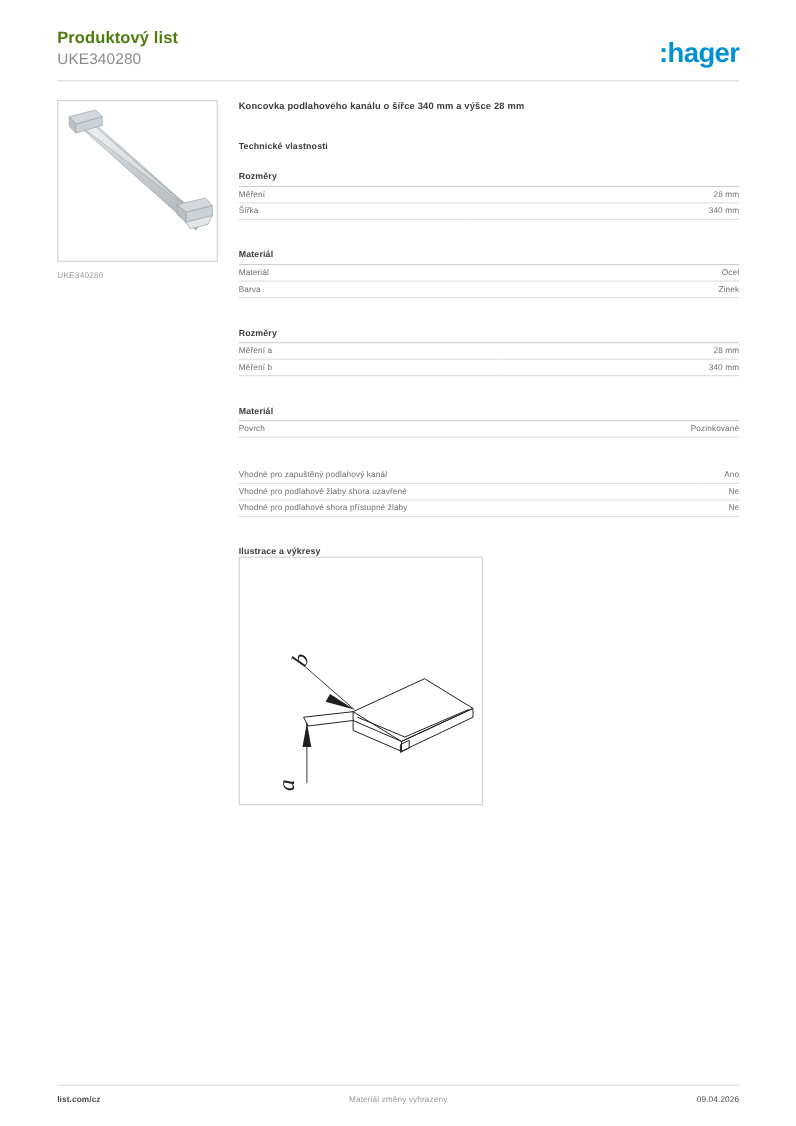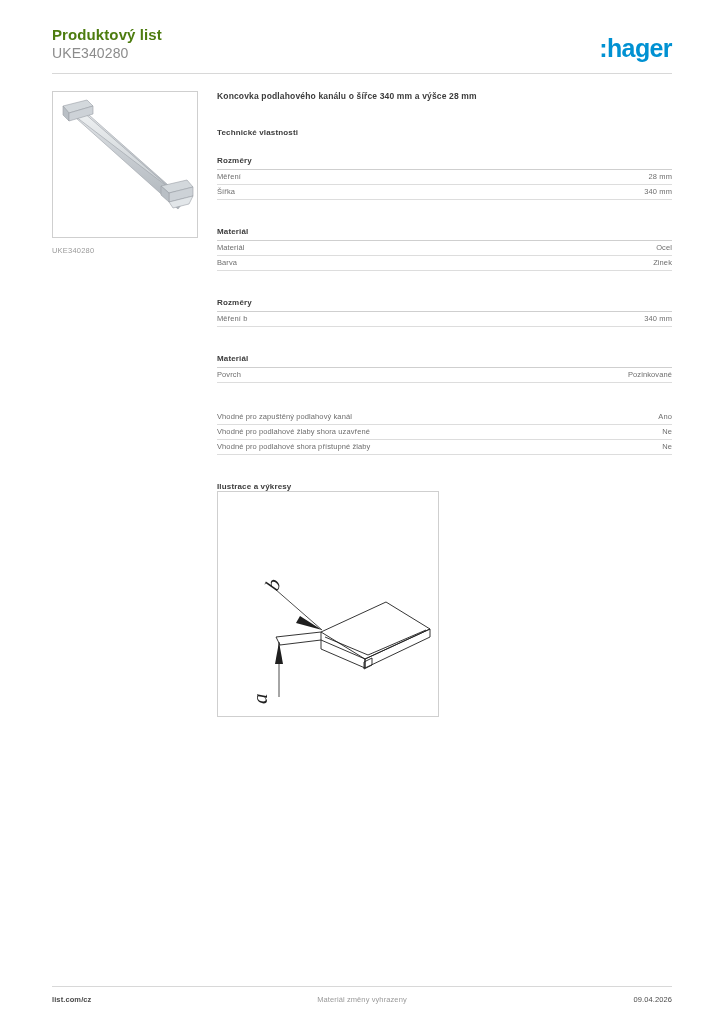--- a/index.html
+++ b/index.html
@@ -251,20 +251,24 @@
               <td class="val">Zinek</td>
             </tr>
           </tbody>
         </table>
       </div>
       <div class="spec-group">
         <div class="group-head">Rozměry</div>
         <table class="spec-table">
           <tbody>
             <tr>
+              <td class="lbl">Měření a</td>
+              <td class="val">28 mm</td>
+            </tr>
+            <tr>
               <td class="lbl">Měření b</td>
               <td class="val">340 mm</td>
             </tr>
           </tbody>
         </table>
       </div>
       <div class="spec-group">
         <div class="group-head">Materiál</div>
         <table class="spec-table">
           <tbody>

